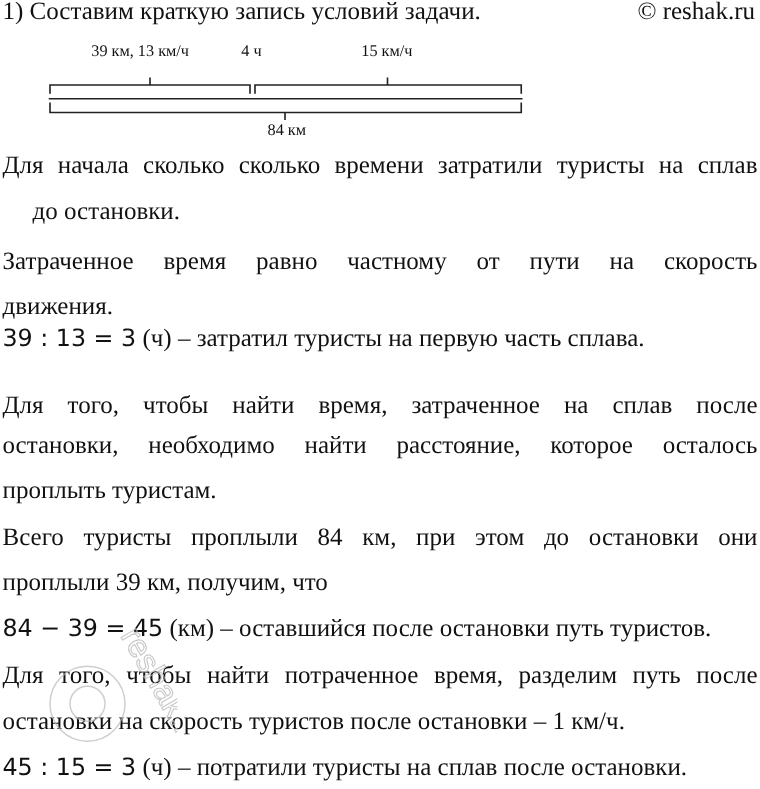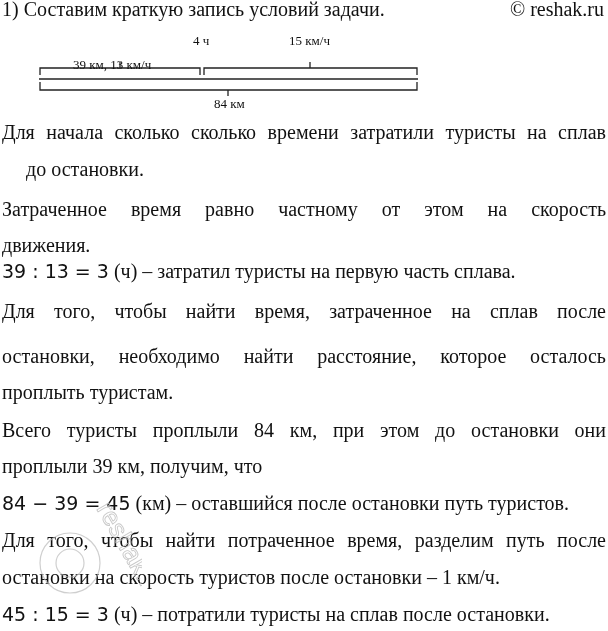--- a/index.html
+++ b/index.html
@@ -30,32 +30,32 @@
 
       <path d="M40 47 L40 40 L120 40 L120 34 M120 40 L200 40 L200 47"></path>
 
       <path d="M204 47 L204 40 L310 40 L310 34 M310 40 L417 40 L417 47"></path>
 
       <path d="M39 51 L418 51"></path>
 
       <path d="M40 54 L40 62 L228 62 L228 68 M228 62 L417 62 L417 54"></path>
     </g>
   </svg>
-  <span class="dlabel" style="left:73px;top:5px;margin-top:24px;">39 км, 13 км/ч</span>
+  <span class="dlabel" style="left:73px;top:5px;">39 км, 13 км/ч</span>
   <span class="dlabel" style="left:193px;top:5px;">4 ч</span>
   <span class="dlabel" style="left:289px;top:5px;">15 км/ч</span>
   <span class="dlabel" style="left:214px;top:68px;text-align:right;">84 км</span>
 </div>
 
 <div class="line just" style="top:121px;"><span>Для начала сколько сколько времени затратили туристы на сплав</span></div>
 <div class="line" style="top:158px;margin-left:24px;"><span>до остановки.</span></div>
-<div class="line just" style="top:198px;"><span>Затраченное время равно частному от этом на скорость</span></div>
+<div class="line just" style="top:198px;"><span>Затраченное время равно частному от пути на скорость</span></div>
 <div class="line" style="top:234px;"><span>движения.</span></div>
 <div class="line" style="top:260px;"><span class="math">39 : 13 = 3</span><span> (ч) – затратил туристы на первую часть сплава.</span></div>
-<div class="line just" style="top:300px;"><span>Для того, чтобы найти время, затраченное на сплав после</span></div>
+<div class="line just" style="top:313px;"><span>Для того, чтобы найти время, затраченное на сплав после</span></div>
 <div class="line just" style="top:345px;"><span>остановки, необходимо найти расстояние, которое осталось</span></div>
 <div class="line" style="top:381px;"><span>проплыть туристам.</span></div>
 <div class="line just" style="top:419px;"><span>Всего туристы проплыли 84 км, при этом до остановки они</span></div>
 <div class="line" style="top:455px;"><span>проплыли 39 км, получим, что</span></div>
 <div class="line" style="top:492px;"><span class="math">84 − 39 = 45</span><span> (км) – оставшийся после остановки путь туристов.</span></div>
 <div class="line just" style="top:529px;"><span>Для того, чтобы найти потраченное время, разделим путь после</span></div>
 <div class="line" style="top:566px;"><span>остановки на скорость туристов после остановки – 1 км/ч.</span></div>
 <div class="line" style="top:603px;"><span class="math">45 : 15 = 3</span><span> (ч) – потратили туристы на сплав после остановки.</span></div>
 
 <svg class="watermark" viewBox="0 0 120 150">

